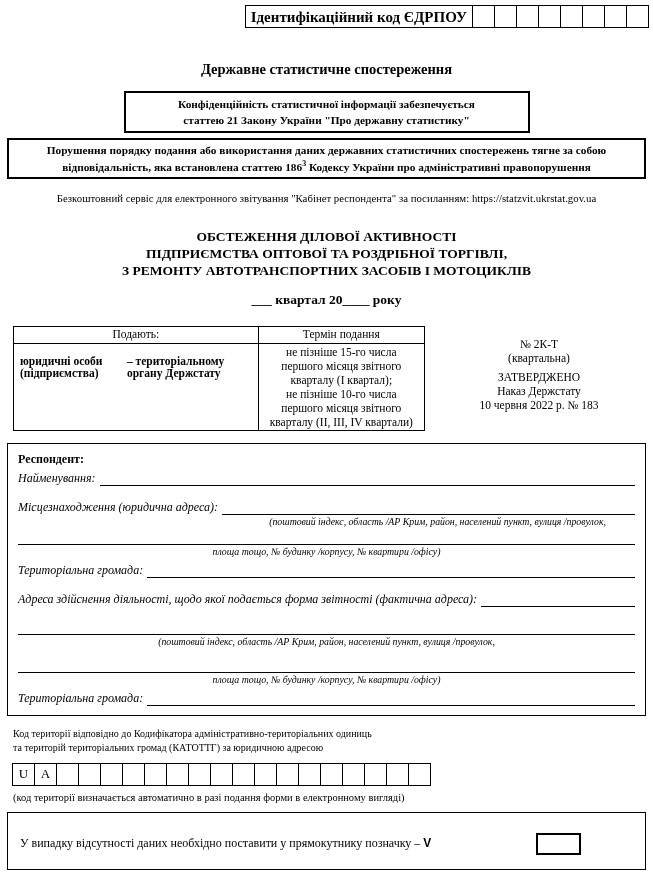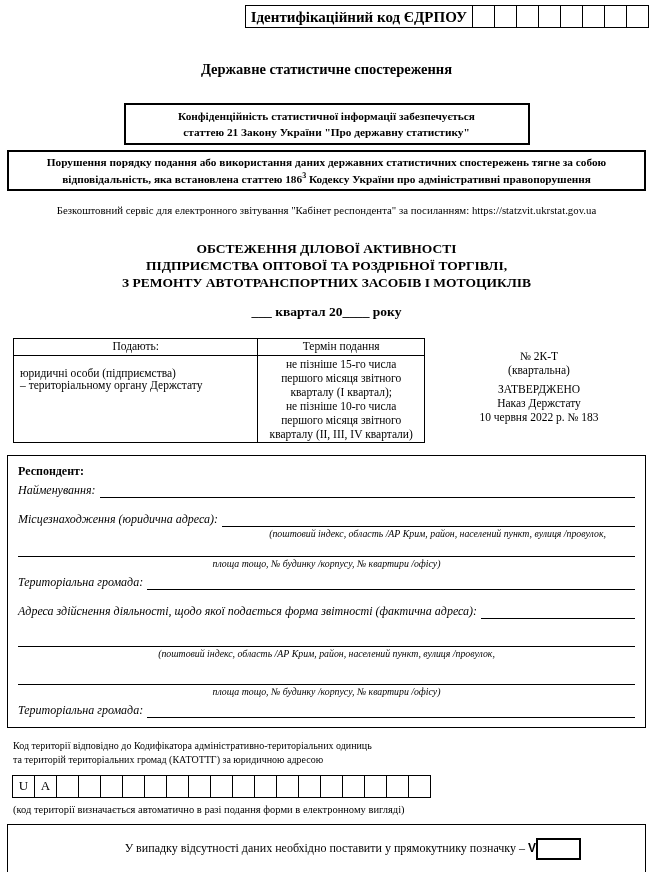--- a/index.html
+++ b/index.html
@@ -21,21 +21,21 @@
     padding: 1px 5px 0 5px; display: flex; align-items: center; height: 23px;
   }
   .sq-cell {
     width: 23px; height: 23px; border: 1px solid #000; margin-left: -1px;
     display: flex; align-items: center; justify-content: center; font-size: 13px;
   }
 
   
   .doc-title { text-align: center; font-weight: bold; font-size: 14.5px; margin-top: 33px; }
   .conf-box {
-    width: 406px; margin: 25px auto 0 auto; border: 2px solid #000;
+    width: 406px; margin: 13px auto 0 auto; border: 2px solid #000;
     text-align: center; font-weight: bold; font-size: 11.3px; line-height: 1.42;
     padding: 3px 6px;
   }
   .violation-box {
     margin: 5px 7px 0 7px; border: 2px solid #000;
     text-align: center; font-weight: bold; font-size: 11.3px; line-height: 1.42;
     padding: 2px 4px;
   }
   .violation-box sup { font-size: 8px; }
   .service-line { text-align: center; font-size: 10.8px; margin-top: 13px; }
@@ -44,21 +44,21 @@
   .quarter-line { text-align: center; font-weight: bold; font-size: 13.5px; margin-top: 13px; }
 
   
   .columns { display: flex; margin: 18px 0 0 13px; }
   table.submit { border-collapse: collapse; width: 412px; }
   table.submit td {
     border: 1px solid #000; font-size: 11.5px; vertical-align: top;
   }
   td.th { text-align: center; height: 17px; padding: 1px 2px; }
   td.c1 { width: 245px; padding: 0; }
-  .c1-inner { display: flex; flex-direction: column; justify-content: flex-start; height: 86px; padding: 11px 4px 7px 6px; }
+  .c1-inner { display: flex; flex-direction: row; justify-content: flex-start; height: 86px; padding: 11px 4px 7px 6px; font-weight: bold; }
   td.c2 { width: 167px; text-align: center; line-height: 14px; padding: 1px 2px; }
   .form-info { flex: 1; text-align: center; font-size: 11.5px; padding-top: 11px; line-height: 14px; }
   .fi-gap { height: 5px; }
 
   
   .resp-box {
     margin: 12px 7px 0 7px; border: 1px solid #000;
     padding: 8px 10px 9px 10px; font-size: 12px;
   }
   .resp-title { font-weight: bold; }
@@ -76,21 +76,21 @@
   .katottg-cells { display: flex; margin-top: 7px; }
   .katottg-note { font-size: 10.5px; margin-top: 6px; }
 
   
   .nodata-box {
     margin: 9px 7px 0 7px; border: 1px solid #000;
     padding: 8px 12px 14px 12px; font-size: 12px; position: relative;
   }
   .nodata-title { text-align: center; font-weight: bold; font-size: 12px; }
   .nodata-row { display: flex; align-items: center; justify-content: space-between; }
-  .nodata-row.first { margin-top: 5px; justify-content: flex-end; }
+  .nodata-row.first { margin-top: 12px; }
   .vmark { font-weight: bold; font-family: "Liberation Sans", sans-serif; }
   .v-rect { width: 45px; height: 22px; border: 2px solid #000; margin-right: 52px; flex: none; }
 </style>
 </head>
 <body>
 
 <div class="edrpou-row">
   <div class="edrpou-table">
     <div class="edrpou-label">Ідентифікаційний код ЄДРПОУ</div>
     <div class="edrpou-cells" style="display:flex">

